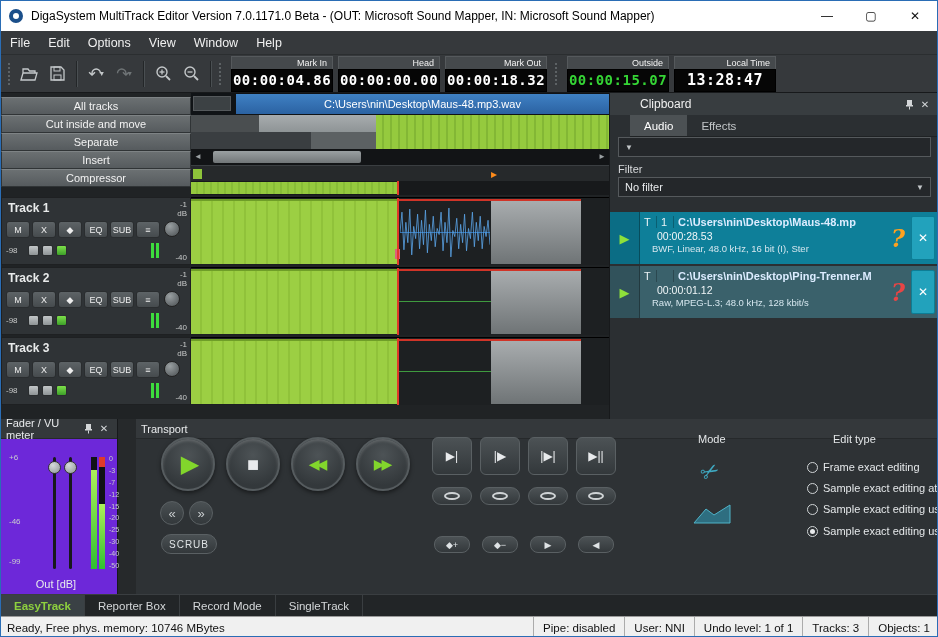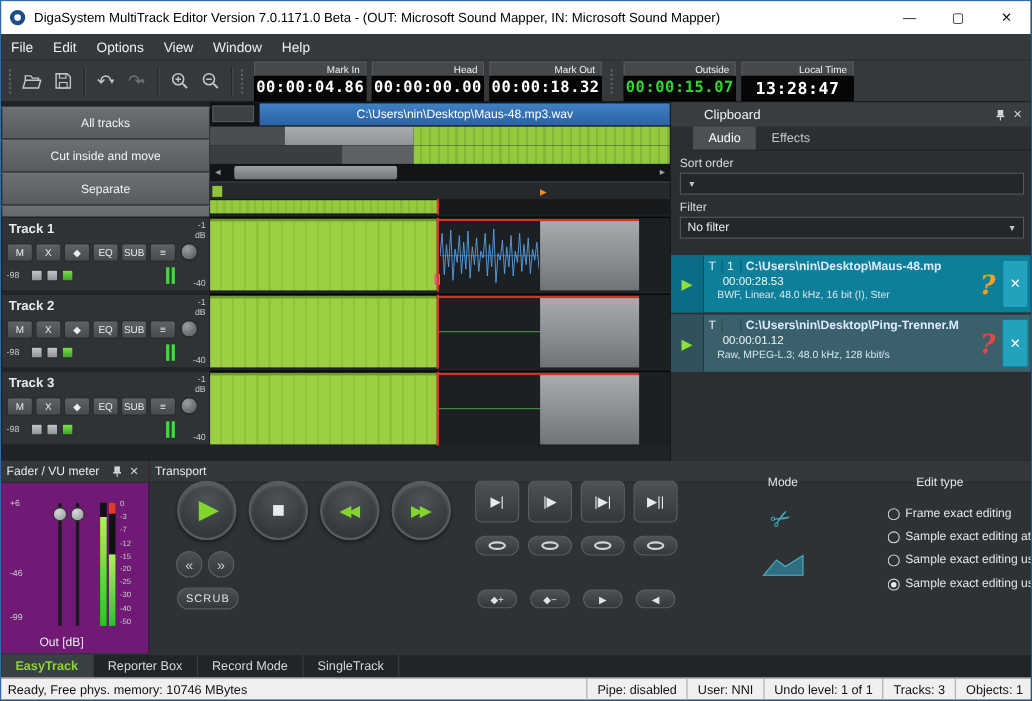--- a/index.html
+++ b/index.html
@@ -31,21 +31,21 @@
   .tc-value { height:23px; background:#060606; border:1px solid #000; color:#fff;
               font-family:"DejaVu Sans Mono", monospace; font-weight:bold; font-size:14px;
               display:flex; align-items:center; justify-content:center; letter-spacing:.5px; }
   .tc-green .tc-value { color:#35d435; }
   .tc-big .tc-value { font-size:15px; }
 
   
   .main { position:absolute; top:92px; left:0; width:938px; height:326px; background:#202325; }
 
   .left-tools { position:absolute; left:0; top:4px; width:190px; }
-  .tool-btn { height:30px; background:linear-gradient(#6b7072,#565b5e); border:1px solid #303436; border-top-color:#7e8385;
+  .tool-btn { height:18px; background:linear-gradient(#6b7072,#565b5e); border:1px solid #303436; border-top-color:#7e8385;
               color:#f2f2f2; font-size:11px; display:flex; align-items:center; justify-content:center; }
 
   .overview { position:absolute; left:190px; top:0; width:418px; height:102px; }
   .ov-filebar { position:relative; height:22px; background:#101316; }
   .ov-chip { position:absolute; left:2px; top:3px; width:38px; height:15px; background:#3c4144; border:1px solid #55595c; }
   .ov-file-sel { position:absolute; left:45px; right:0; top:1px; bottom:1px; background:linear-gradient(#3f81c4,#2b62a2);
                  color:#fff; font-size:11px; display:flex; align-items:center; justify-content:center; white-space:nowrap; overflow:hidden; }
   .ov-wave { position:relative; height:17px; background:#313539; overflow:hidden; }
   .seg { position:absolute; top:0; bottom:0; }
   .seg.dark1 { background:#4a4e50; }
@@ -118,21 +118,21 @@
   .cb-dur  { font-size:10.5px; color:#f0f6f8; margin:2px 0 0 13px; }
   .cb-fmt  { font-size:9.5px; color:#d5e6ee; margin:1px 0 0 8px; white-space:nowrap; }
   .cb-q { width:22px; flex:none; display:flex; align-items:center; justify-content:center;
           font-family:"DejaVu Serif", serif; font-style:italic; font-weight:bold; font-size:24px; }
   .cb-q.orange { color:#ffa21f; } .cb-q.red { color:#e84545; }
   .cb-x { width:24px; flex:none; margin:4px 4px 4px 2px; background:#22a2bc; border:1px solid #0d7d95; border-radius:2px;
           color:#fff; font-size:12px; display:flex; align-items:center; justify-content:center; }
 
   
   .bottom { position:absolute; top:418px; left:0; width:938px; height:175px; }
-  .fader-panel { position:absolute; left:0; top:0; width:135px; height:175px; background:#701a75; border-right:1px solid #17191b; }
+  .fader-panel { position:absolute; left:0; top:0; width:117px; height:175px; background:#6d28d9; border-right:1px solid #17191b; }
   .fp-header, .tp-header { height:20px; background:#34383b; display:flex; align-items:center; padding:0 5px;
                            color:#e8eaec; font-size:11px; border-bottom:1px solid #26292b; }
   .fp-title, .tp-title { flex:1; }
   .fp-scale { position:absolute; font-size:8px; color:#c8ccce; left:8px; }
   .groove { position:absolute; top:38px; width:3px; height:112px; background:#17191b; border-radius:2px; }
   .handle { position:absolute; top:42px; width:13px; height:13px; border-radius:50%;
             background:radial-gradient(circle at 35% 30%, #d6dadc, #8e9496); border:1px solid #333; }
   .vu-bar { position:absolute; top:38px; width:6px; height:112px; background:#101214; }
   .vu-fill { position:absolute; left:0; right:0; bottom:0; background:linear-gradient(#aef05a,#2fbf2f); }
   .vu-red { position:absolute; left:0; right:0; top:0; height:10px; background:#e03a2a; }
@@ -415,21 +415,20 @@
               <rect x="1" y="6" width="7" height="1.5" fill="#d4d7d9"></rect>
               <rect x="4" y="7.5" width="1" height="3" fill="#d4d7d9"></rect>
             </svg>
         </span>
         <span class="panel-icon">✕</span>
       </div>
       <div class="cb-tabs">
         <span class="cb-tab active">Audio</span>
         <span class="cb-tab">Effects</span>
       </div>
-      <div class="cb-label">Sort order</div>
       <div class="cb-select">
         <span class="arrow">▼</span>
       </div>
       <div class="cb-label">Filter</div>
       <div class="cb-select">
         <span class="val">No filter</span>
         <span class="arrow">▼</span>
       </div>
 
       <div class="cb-entries">

